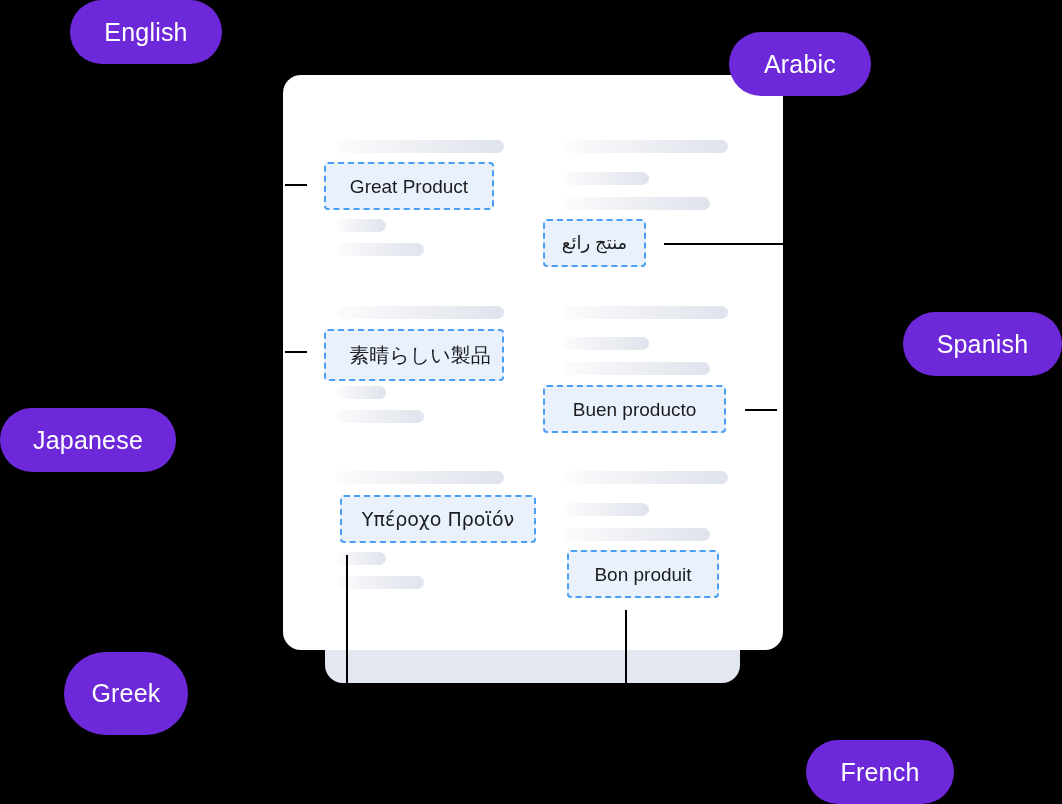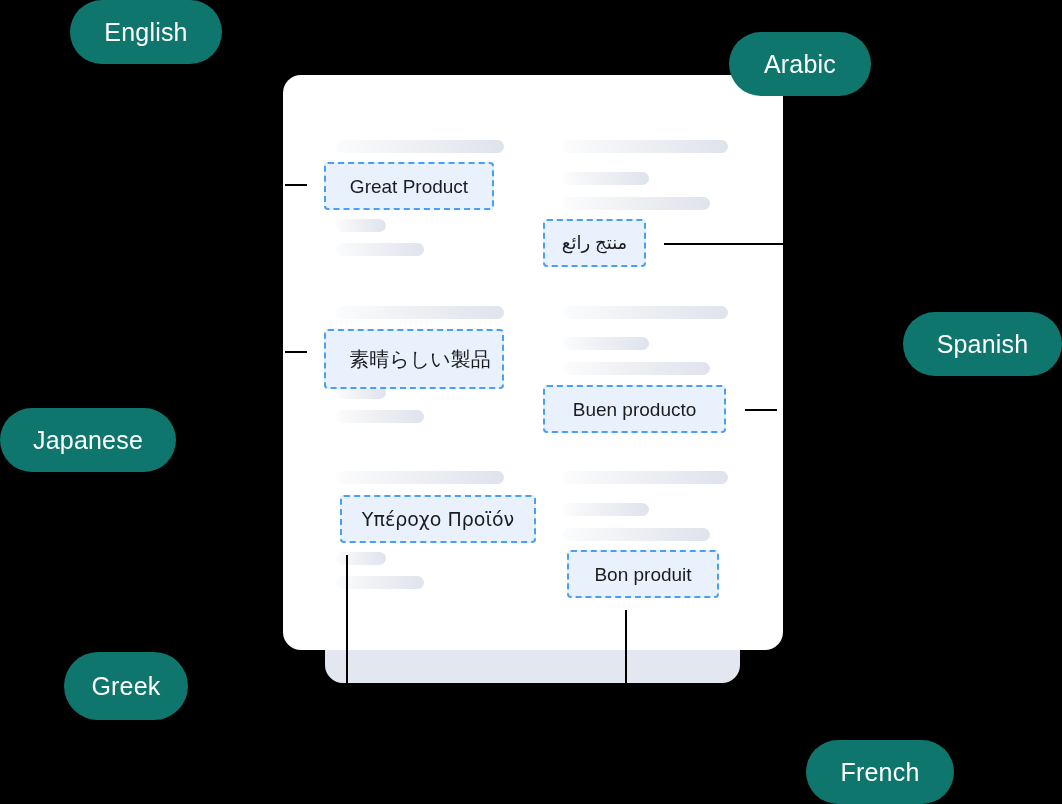--- a/index.html
+++ b/index.html
@@ -71,21 +71,21 @@
   }
   .conn-v {
     position: absolute;
     width: 2px;
     background: #000000;
   }
 
   
   .pill {
     position: absolute;
-    background: #0f766e;
+    background: #6d28d9;
     color: #ffffff;
     border-radius: 999px;
     display: flex;
     align-items: center;
     justify-content: center;
     font-size: 25px;
     letter-spacing: 0.2px;
     white-space: nowrap;
   }
 </style>
@@ -121,27 +121,27 @@
       <div class="conn-h" style="left: 285px; top: 184px; width: 22px;"></div>
       <div class="conn-h" style="left: 664px; top: 243px; width: 120px;"></div>
       <div class="conn-h" style="left: 285px; top: 351px; width: 22px;"></div>
       <div class="conn-h" style="left: 745px; top: 409px; width: 32px;"></div>
       <div class="conn-v" style="left: 346px; top: 555px; height: 135px;"></div>
       <div class="conn-v" style="left: 625px; top: 610px; height: 80px;"></div>
     </div>
   <div id="chips-layer">
       <div class="chip" style="left: 324px; top: 162px; width: 170px; height: 48px;">Great Product</div>
       <div class="chip rtl" style="left: 543px; top: 219px; width: 103px; height: 48px;">منتج رائع</div>
-      <div class="chip jp" style="left: 324px; top: 329px; width: 180px; height: 60px; padding-left: 12px;">素晴らしい製品</div>
+      <div class="chip jp" style="left: 324px; top: 329px; width: 180px; height: 52px; padding-left: 12px;">素晴らしい製品</div>
       <div class="chip" style="left: 543px; top: 385px; width: 183px; height: 48px;">Buen producto</div>
       <div class="chip gr" style="left: 324px; top: 495px; width: 196px; height: 48px; margin-left: 16px;">Υπέροχο Προϊόν</div>
       <div class="chip" style="left: 543px; top: 550px; width: 152px; height: 48px; margin-left: 24px;">Bon produit</div>
     </div>
   <div id="pills-layer">
       <div class="pill" style="left: 70px; top: 0px; width: 152px; height: 64px;">English</div>
       <div class="pill" style="left: 729px; top: 32px; width: 142px; height: 64px;">Arabic</div>
       <div class="pill" style="left: 0px; top: 408px; width: 176px; height: 64px;">Japanese</div>
       <div class="pill" style="left: 903px; top: 312px; width: 159px; height: 64px;">Spanish</div>
-      <div class="pill" style="left: 64px; top: 652px; width: 124px; height: 68px;">Greek</div>
+      <div class="pill" style="left: 64px; top: 652px; width: 124px; height: 83px;">Greek</div>
       <div class="pill" style="left: 806px; top: 740px; width: 148px; height: 64px;">French</div>
     </div>
 
 </div>
 
 </body></html>

